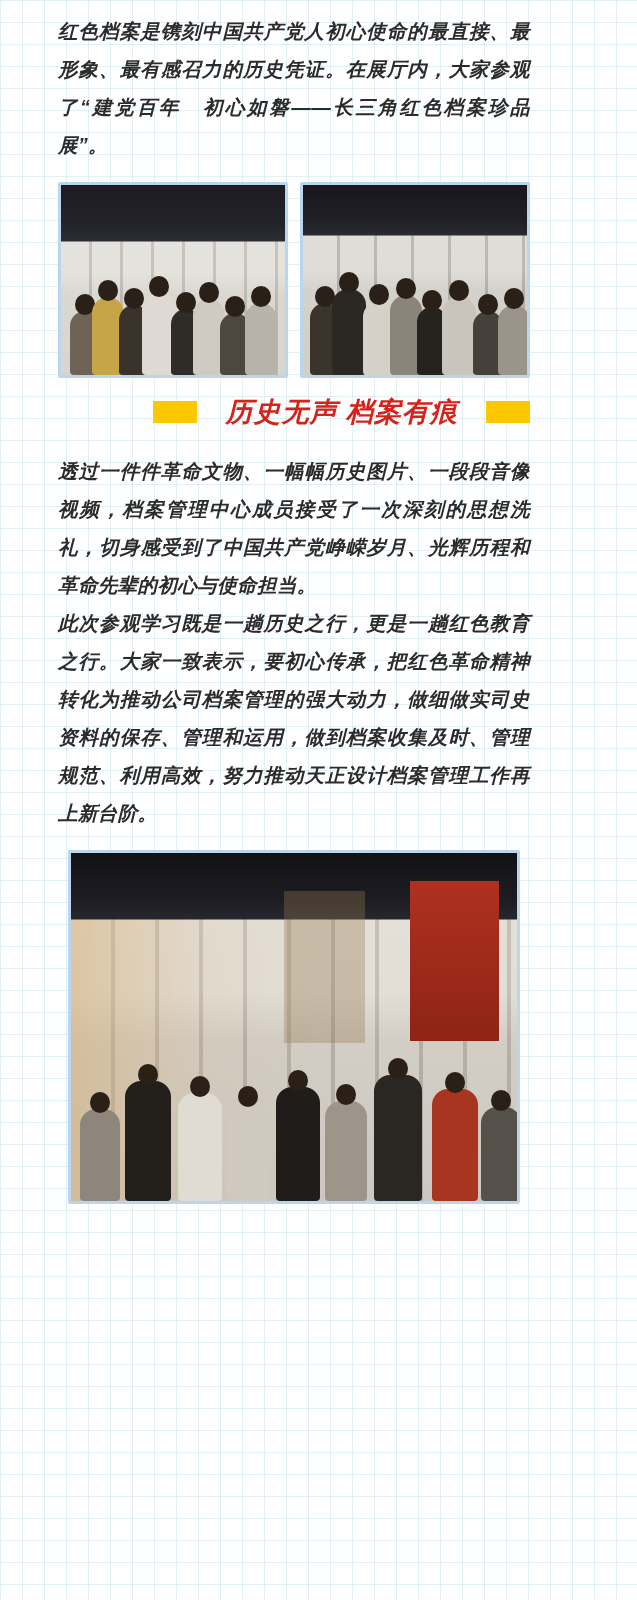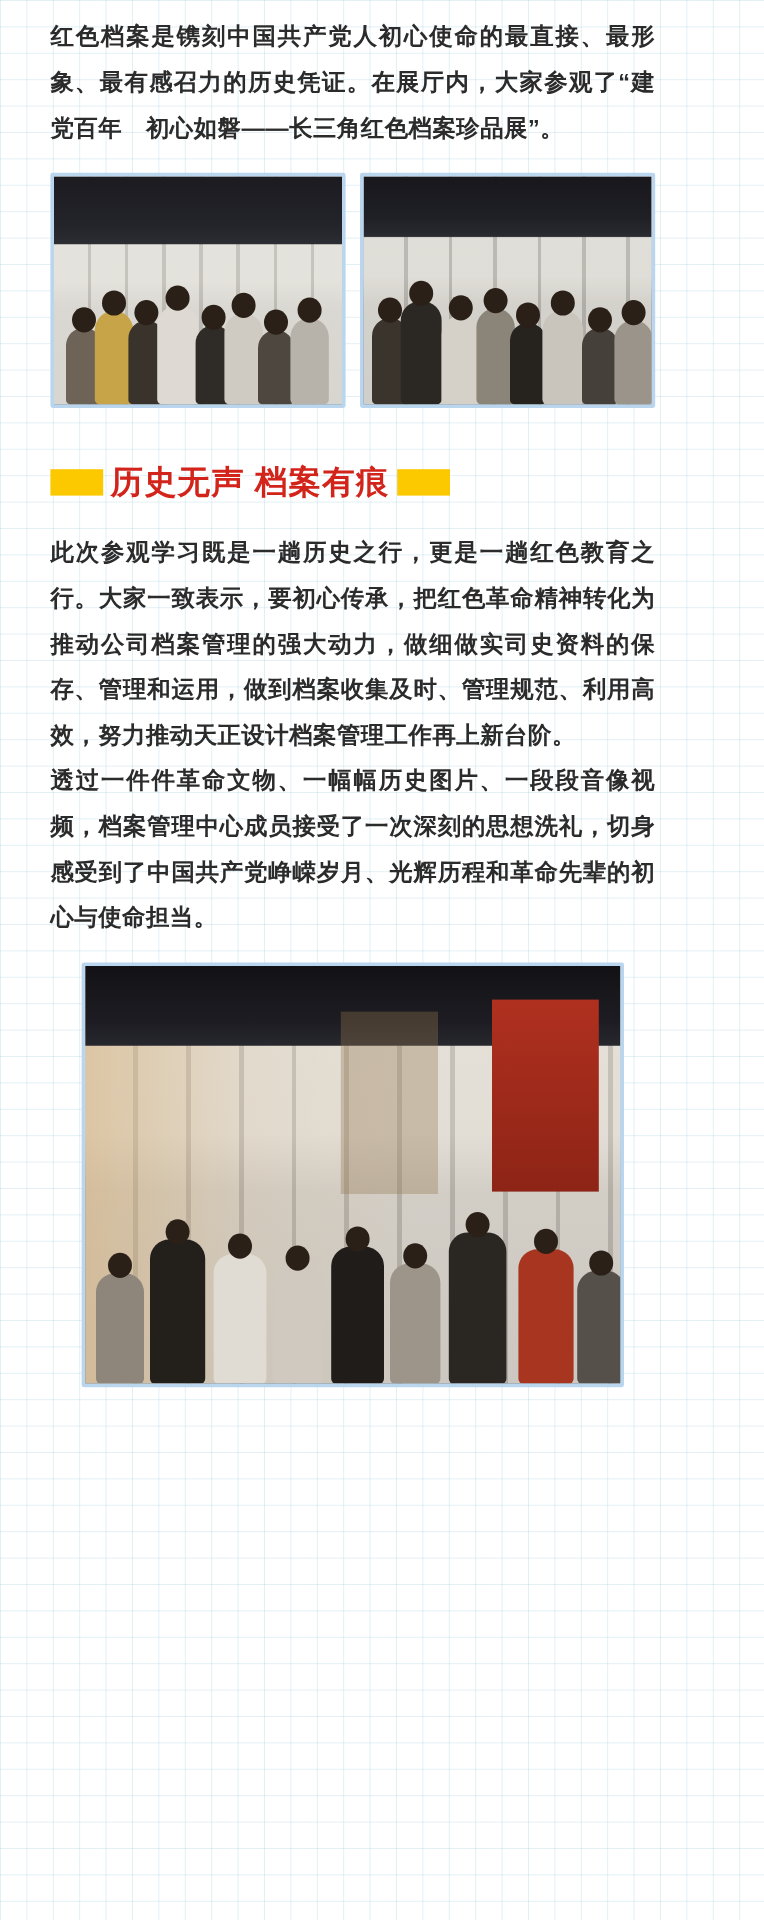--- a/index.html
+++ b/index.html
@@ -17,21 +17,22 @@
     font-family: "Liberation Sans", "DejaVu Sans", sans-serif;
     overflow: hidden;
     position: relative;
   }
 
   .page {
     position: relative;
     width: 588px;
     height: 1600px;
     box-sizing: border-box;
-    padding: 0 42px;
+    padding: 0 58px;
+    font-style: italic;
   }
 
   .para {
     font-size: 19.5px;
     line-height: 38px;
     color: #2b2b2b;
     font-weight: bold;
     letter-spacing: 0.4px;
     text-align: justify;
     margin: 0;
@@ -135,25 +136,25 @@
     transform: translateX(-50%);
     top: -17px;
     width: 20px;
     height: 21px;
     border-radius: 50%;
     background: #2a2018;
   }
 
   
   .heading-row {
-    margin-top: 44px;
+    margin-top: 16px;
     display: flex;
     align-items: center;
-    justify-content: flex-start;
-    gap: 6px;
+    justify-content: flex-end;
+    gap: 28px;
   }
   .heading-bar {
     width: 44px;
     height: 22px;
     background: #fcc800;
   }
   .heading-text {
     font-size: 27px;
     font-weight: bold;
     color: #d2241a;
@@ -201,22 +202,22 @@
     </div>
   </div>
 
   <div class="heading-row">
     <span class="heading-bar"></span>
     <span class="heading-text">历史无声 档案有痕</span>
     <span class="heading-bar"></span>
   </div>
 
   <div style="margin-top:22px;">
+    <p class="para">透过一件件革命文物、一幅幅历史图片、一段段音像视频，档案管理中心成员接受了一次深刻的思想洗礼，切身感受到了中国共产党峥嵘岁月、光辉历程和革命先辈的初心与使命担当。</p>
     <p class="para">此次参观学习既是一趟历史之行，更是一趟红色教育之行。大家一致表示，要初心传承，把红色革命精神转化为推动公司档案管理的强大动力，做细做实司史资料的保存、管理和运用，做到档案收集及时、管理规范、利用高效，努力推动天正设计档案管理工作再上新台阶。</p>
-    <p class="para">透过一件件革命文物、一幅幅历史图片、一段段音像视频，档案管理中心成员接受了一次深刻的思想洗礼，切身感受到了中国共产党峥嵘岁月、光辉历程和革命先辈的初心与使命担当。</p>
   </div>
 
   <div class="photo-row" style="justify-content:center;">
     <div class="photo-frame photo-wide">
       <div class="photo-inner exhibit-c">
         <div class="crowd" style="height:56%;">
           <div class="person" style="left:2%;  width:40px; height:92px; background:#8e867a;"></div>
           <div class="person" style="left:12%; width:46px; height:120px; background:#231f1b;"></div>
           <div class="person" style="left:24%; width:44px; height:108px; background:#e0dbd3;"></div>
           <div class="person" style="left:35%; width:42px; height:98px; background:#cfc9c0;"></div>

